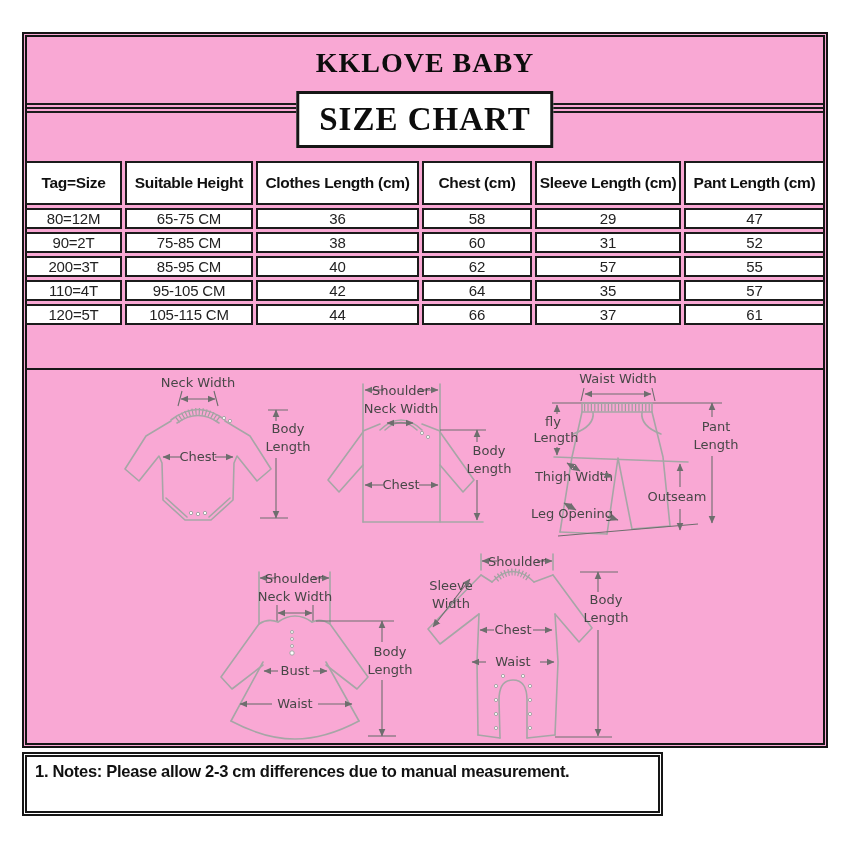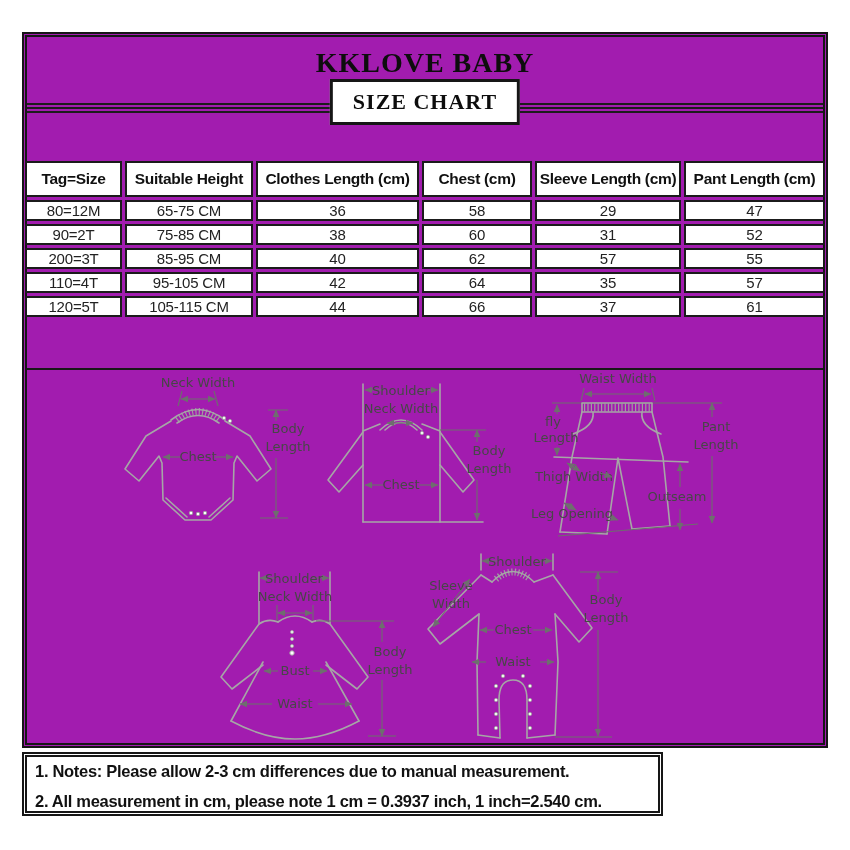--- a/index.html
+++ b/index.html
@@ -1,36 +1,36 @@
 <!DOCTYPE html>
 <html><head>
 <meta charset="utf-8">
 <style>
   * { margin:0; padding:0; box-sizing:border-box; }
   html,body { width:850px; height:850px; background:#fff; font-family:"Liberation Sans",sans-serif; }
   .page { position:relative; width:850px; height:850px; background:#fff; overflow:hidden; }
 
   .frame { position:absolute; left:22px; top:32px; width:806px; height:716px;
-           border:5px double #161616; background:#a21caf; }
+           border:5px double #161616; background:#f9a8d4; }
 
   .brand { position:absolute; left:0; right:0; top:10px; text-align:center;
            font-family:"Liberation Serif",serif; font-weight:bold; font-size:28px;
            letter-spacing:1px; color:#0d0d0d; }
 
   .deco { position:absolute; left:0; right:0; top:66px; height:10px; z-index:1; }
   .deco i { display:block; height:2px; background:#1c1c1c; margin-bottom:2px; }
 
-  .title-box { position:absolute; left:50%; top:42px; transform:translateX(-50%);
+  .title-box { position:absolute; left:50%; top:54px; transform:translateX(-50%);
                background:#fff; border:3px solid #161616; padding:7px 20px;
-               font-family:"Liberation Serif",serif; font-weight:bold; font-size:22px;
+               font-family:"Liberation Serif",serif; font-weight:bold; font-size:33px;
                letter-spacing:1px; color:#0d0d0d; z-index:2; white-space:nowrap; }
 
   table.size-table { position:absolute; left:-5px; top:121px; width:806px;
                      border-collapse:separate; border-spacing:3px 3px; table-layout:fixed; }
-  .size-table th { border:2px solid #1b1b1b; height:36px; font-size:15.5px; font-weight:bold;
+  .size-table th { border:2px solid #1b1b1b; height:44px; font-size:15.5px; font-weight:bold;
                    letter-spacing:-0.3px; color:#101010; background:#fff; text-align:center; }
   .size-table td { border:2px solid #1b1b1b; height:15px; font-size:15px; color:#222;
                    letter-spacing:-0.2px; background:#fff; text-align:center; vertical-align:middle; }
 
   .divider { position:absolute; left:0; right:0; top:331px; height:2px; background:#181818; }
 
   svg.diagrams { position:absolute; left:-5px; top:333px; width:806px; height:373px; }
   .g   { stroke:#a6a6a6; stroke-width:1.6; fill:none; stroke-linejoin:round; stroke-linecap:round; }
   .rib { stroke:#9f9f9f; stroke-width:7; fill:none; stroke-dasharray:1.2 2.2; }
   .rib2{ stroke:#9f9f9f; stroke-width:8; fill:none; stroke-dasharray:1.2 2.2; }
@@ -284,15 +284,14 @@
         <line class="d" x1="576" y1="260" x2="576" y2="366" marker-end="url(#mE)"></line>
         <line class="d" x1="533" y1="367" x2="590" y2="367"></line>
         <text class="t" x="584" y="234" text-anchor="middle">Body</text>
         <text class="t" x="584" y="252" text-anchor="middle">Length</text>
       </g>
     </svg>
   </div>
 
   <div class="notes">
     <div class="n1">1. Notes: Please allow 2-3 cm differences due to manual measurement.</div>
-    <div class="n2">2. All measurement in cm, please note 1 cm = 0.3937 inch, 1 inch=2.540 cm.</div>
   </div>
 </div>
 
 </body></html>

